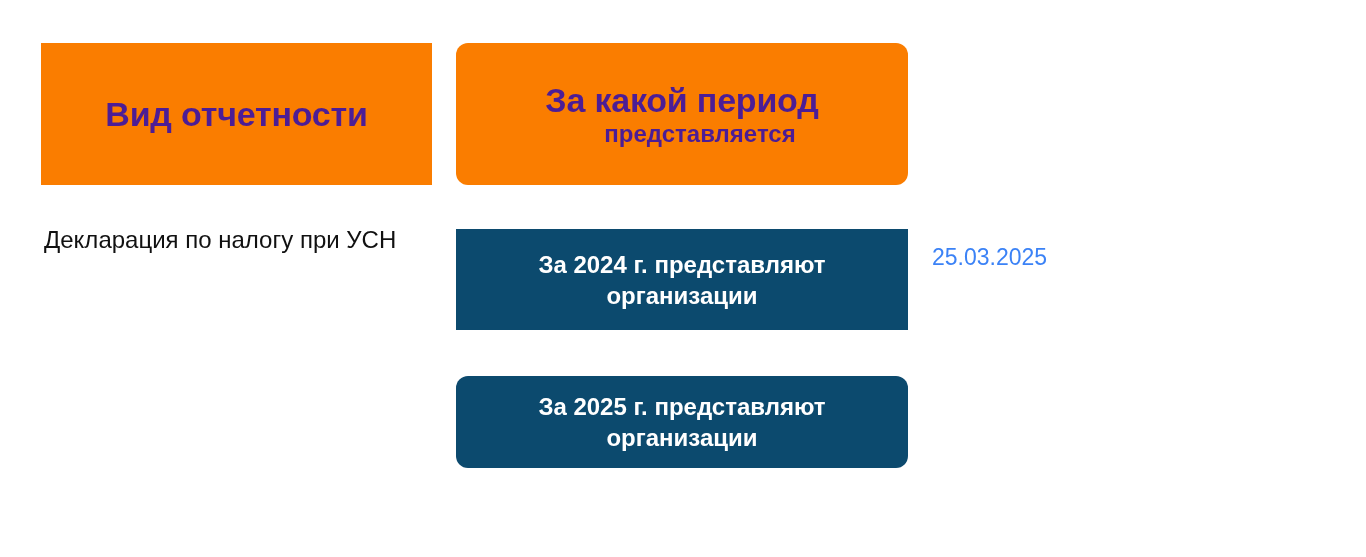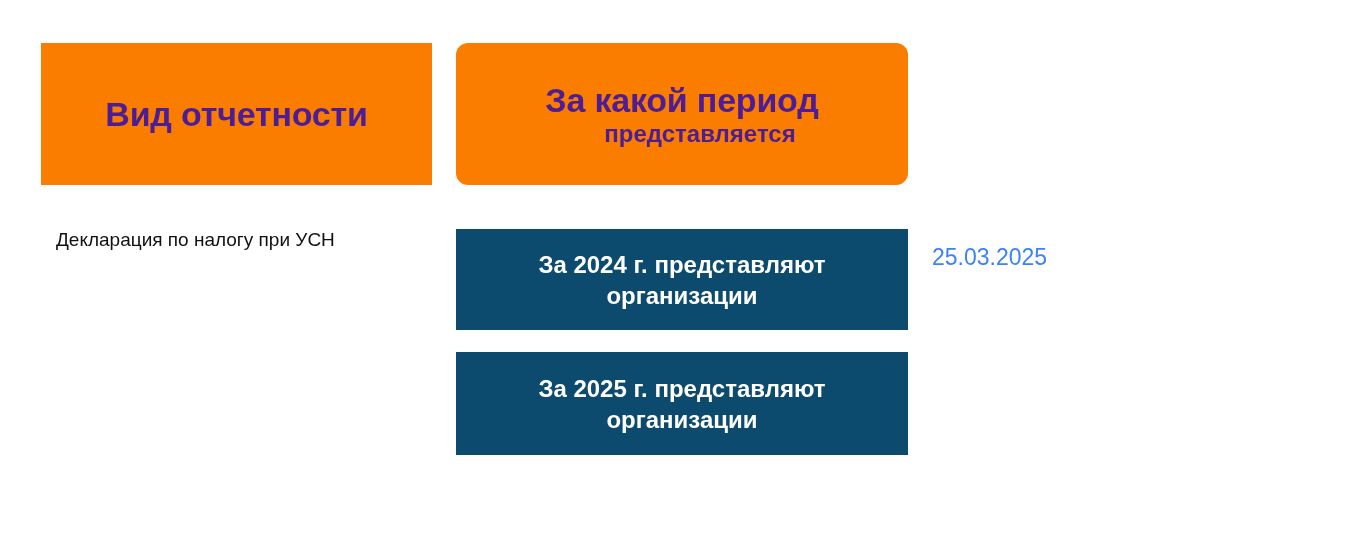--- a/index.html
+++ b/index.html
@@ -58,42 +58,42 @@
   }
   .navy-ink { color: #4c1d95; }
   .black-ink { color: #000000; }
 
   
   .hdr-1 .hdr-title { margin-top: 0; }
 
   
   .row-label {
     position: absolute;
-    left: 56px;
+    left: 44px;
     width: 380px;
-    font-size: 19px;
+    font-size: 24px;
     line-height: 28px;
     color: #111111;
     font-weight: normal;
   }
   .row-label-1 { top: 226px; }
 
   .darkbox {
     position: absolute;
     left: 456px;
     width: 452px;
     background: #0c4a6e;
     display: flex;
     align-items: center;
     justify-content: center;
     box-sizing: border-box;
     padding: 0 18px;
   }
   .darkbox-1 { top: 229px; height: 101px; }
-  .darkbox-2 { top: 352px; height: 103px; }
+  .darkbox-2 { top: 376px; height: 92px; border-radius: 12px; }
 
   .darkbox-text {
     color: #FFFFFF;
     font-size: 24px;
     font-weight: bold;
     line-height: 31px;
     text-align: center;
   }
 
   .deadline {

